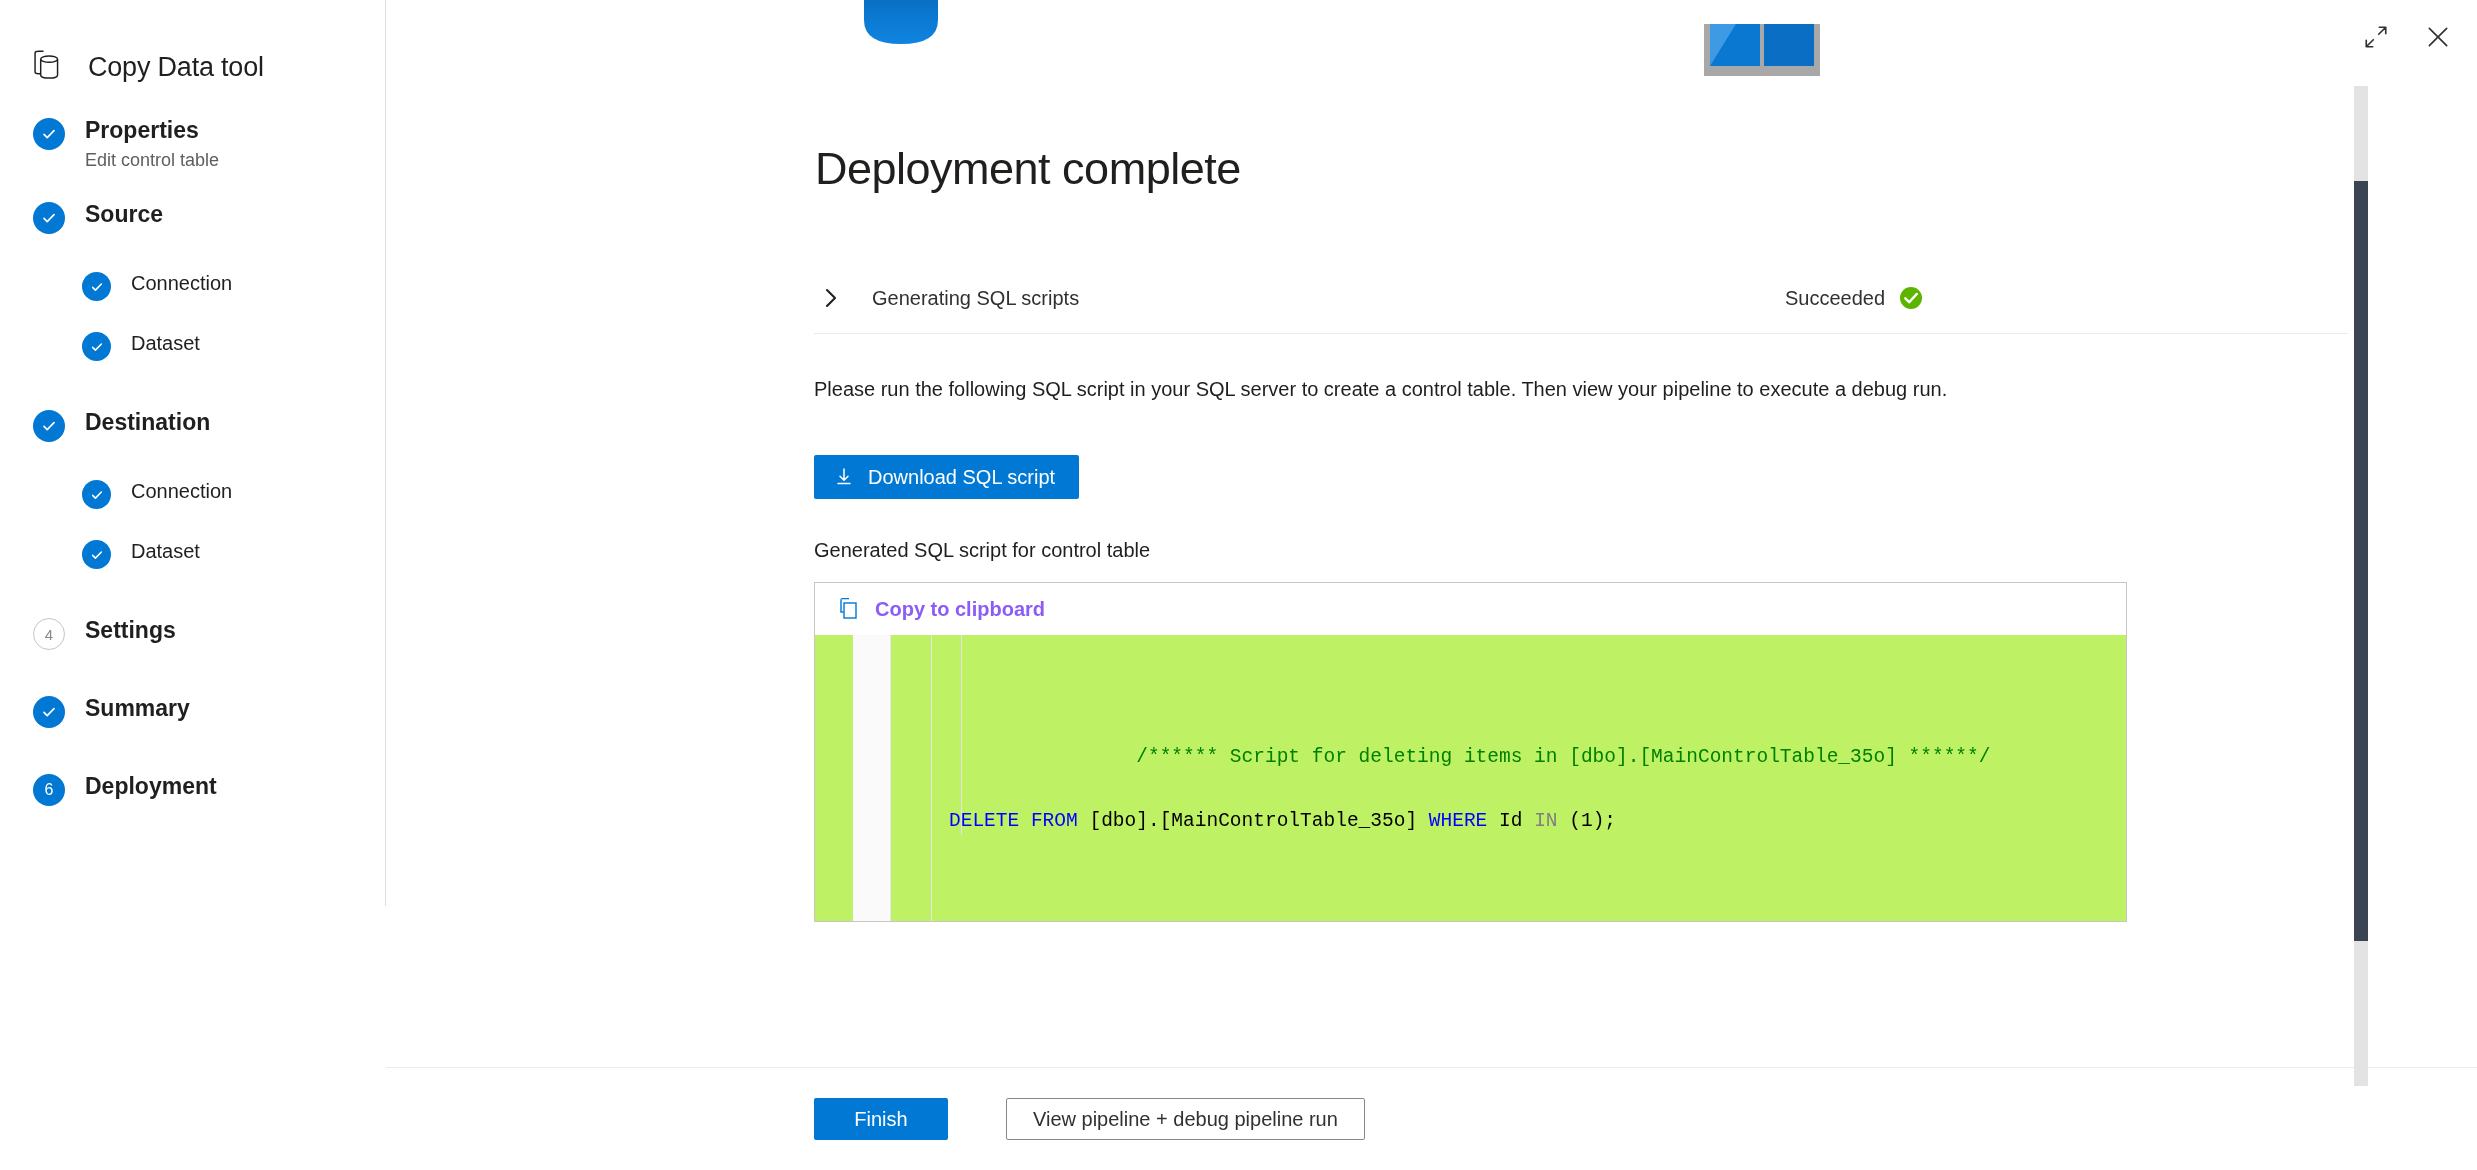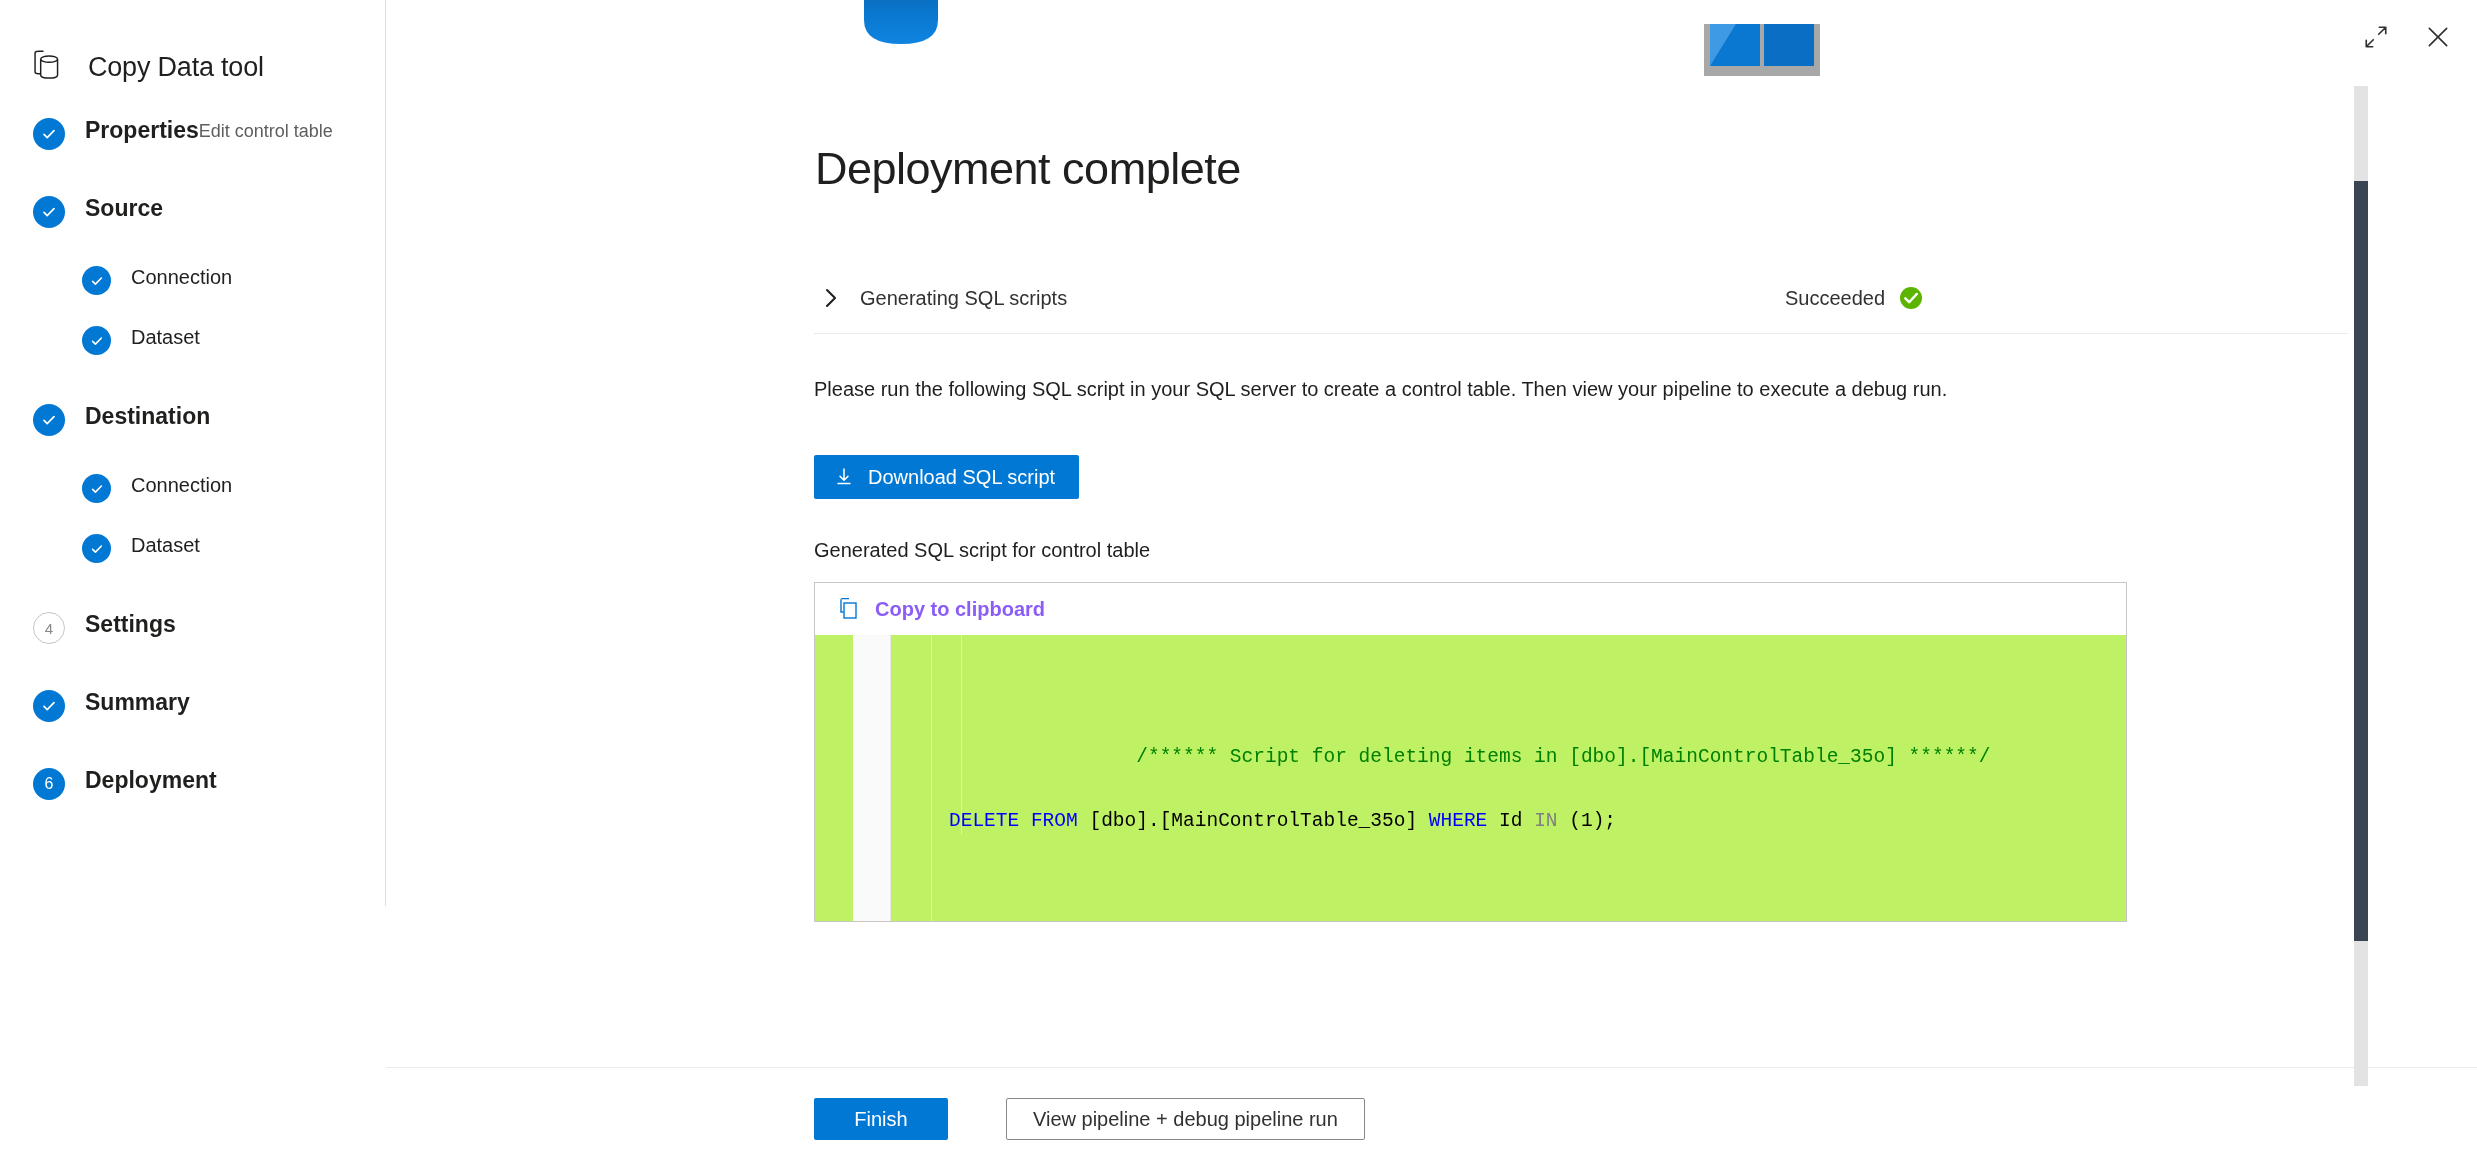--- a/index.html
+++ b/index.html
@@ -89,21 +89,21 @@
     color: #8a8886;
     border: 1px solid #c8c6c4;
     font-size: 15px;
   }
   .step-badge .chk {
     display: block;
     width: 16px; height: 16px;
   }
   .step-badge.sub-badge .chk { width: 14px; height: 14px; }
 
-  .step-text { display: flex; flex-direction: row; }
+  .step-text { display: flex; flex-direction: column; }
   .step-label {
     font-size: 23px;
     font-weight: 700;
     color: #201f1e;
     line-height: 1.25;
   }
   .step.sub .step-label {
     font-size: 20px;
     font-weight: 400;
     color: #201f1e;
@@ -209,21 +209,21 @@
     display: flex;
     align-items: center;
     height: 71px;
     border-bottom: 1px solid #edebe9;
     padding-left: 8px;
   }
   .dep-row .col-step {
     width: 963px;
     display: flex;
     align-items: center;
-    gap: 20px;
+    gap: 32px;
   }
   .dep-row .col-status {
     flex: 1;
     display: flex;
     align-items: center;
     gap: 14px;
   }
   .chevron {
     width: 18px; height: 18px;
     display: flex; align-items: center; justify-content: center;

